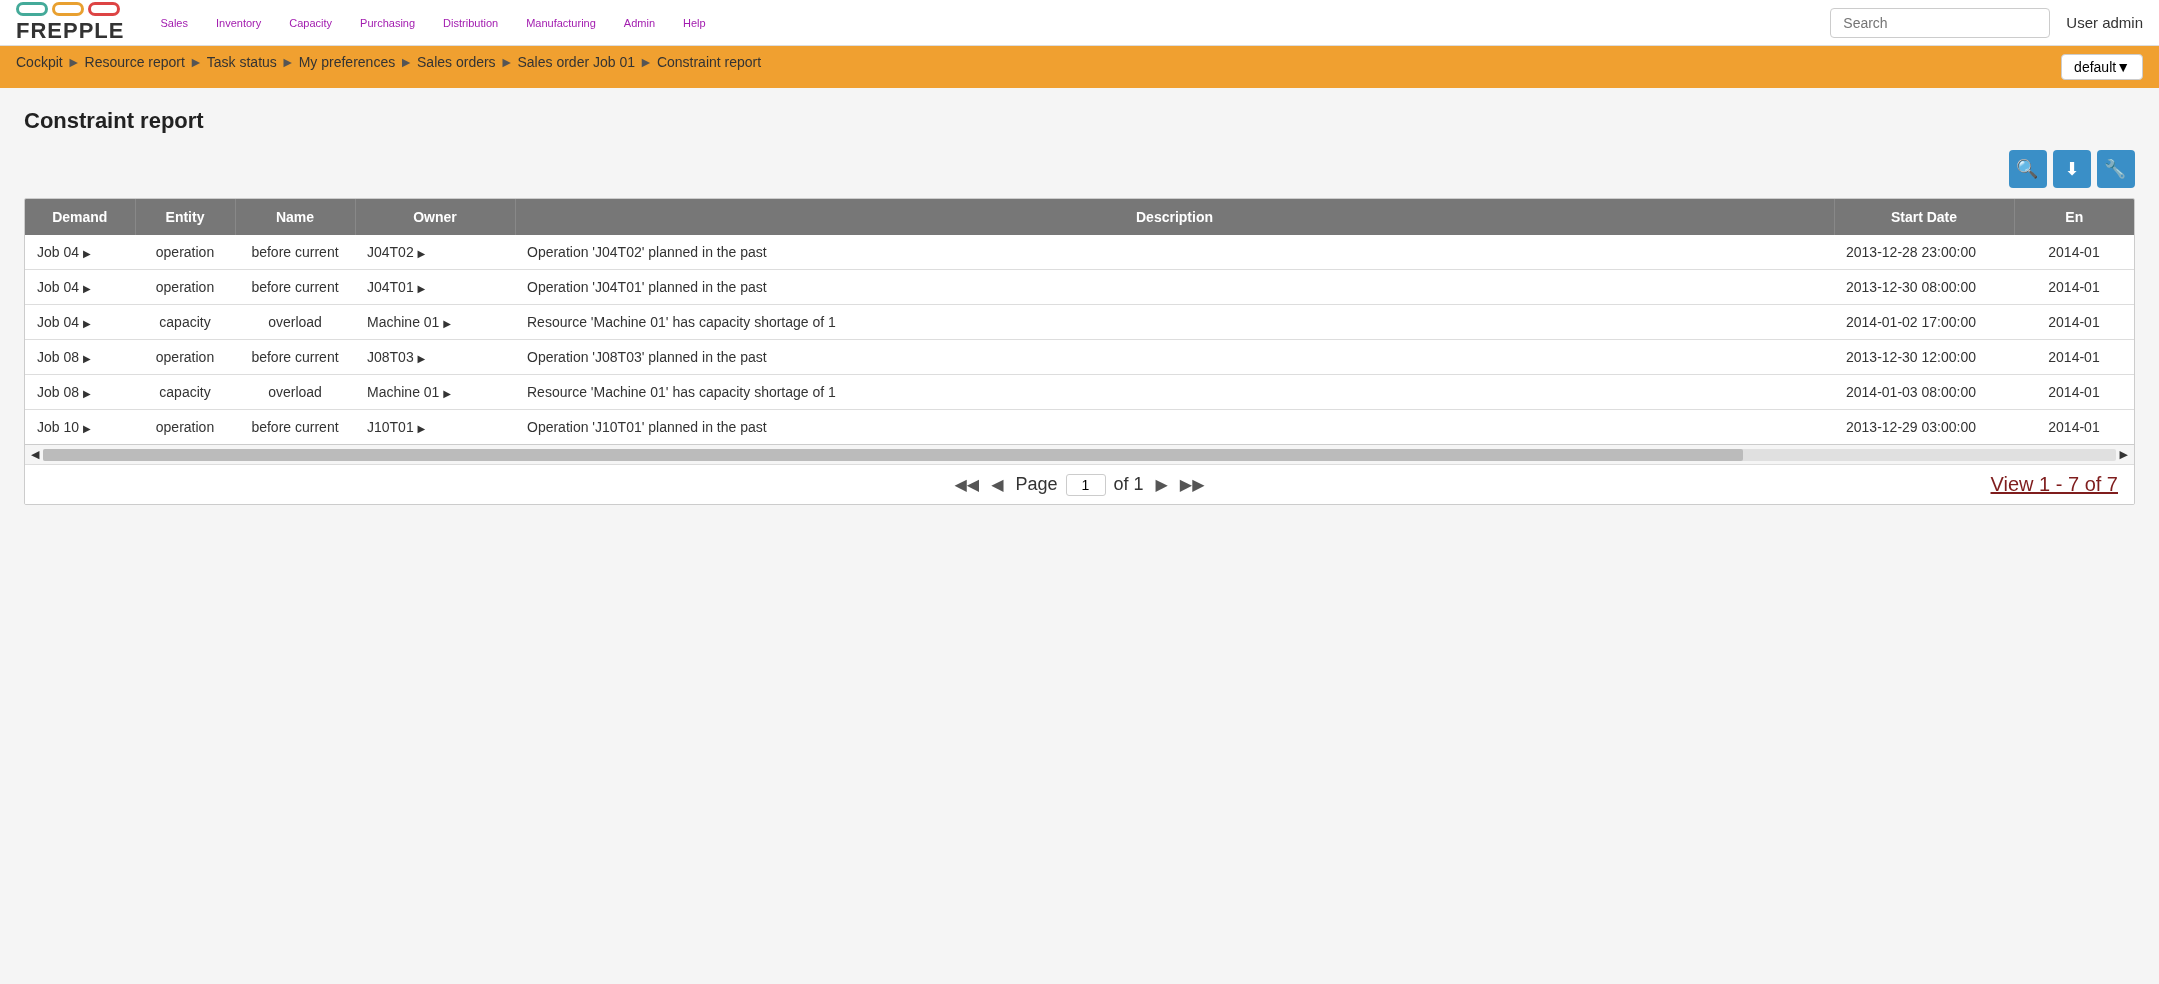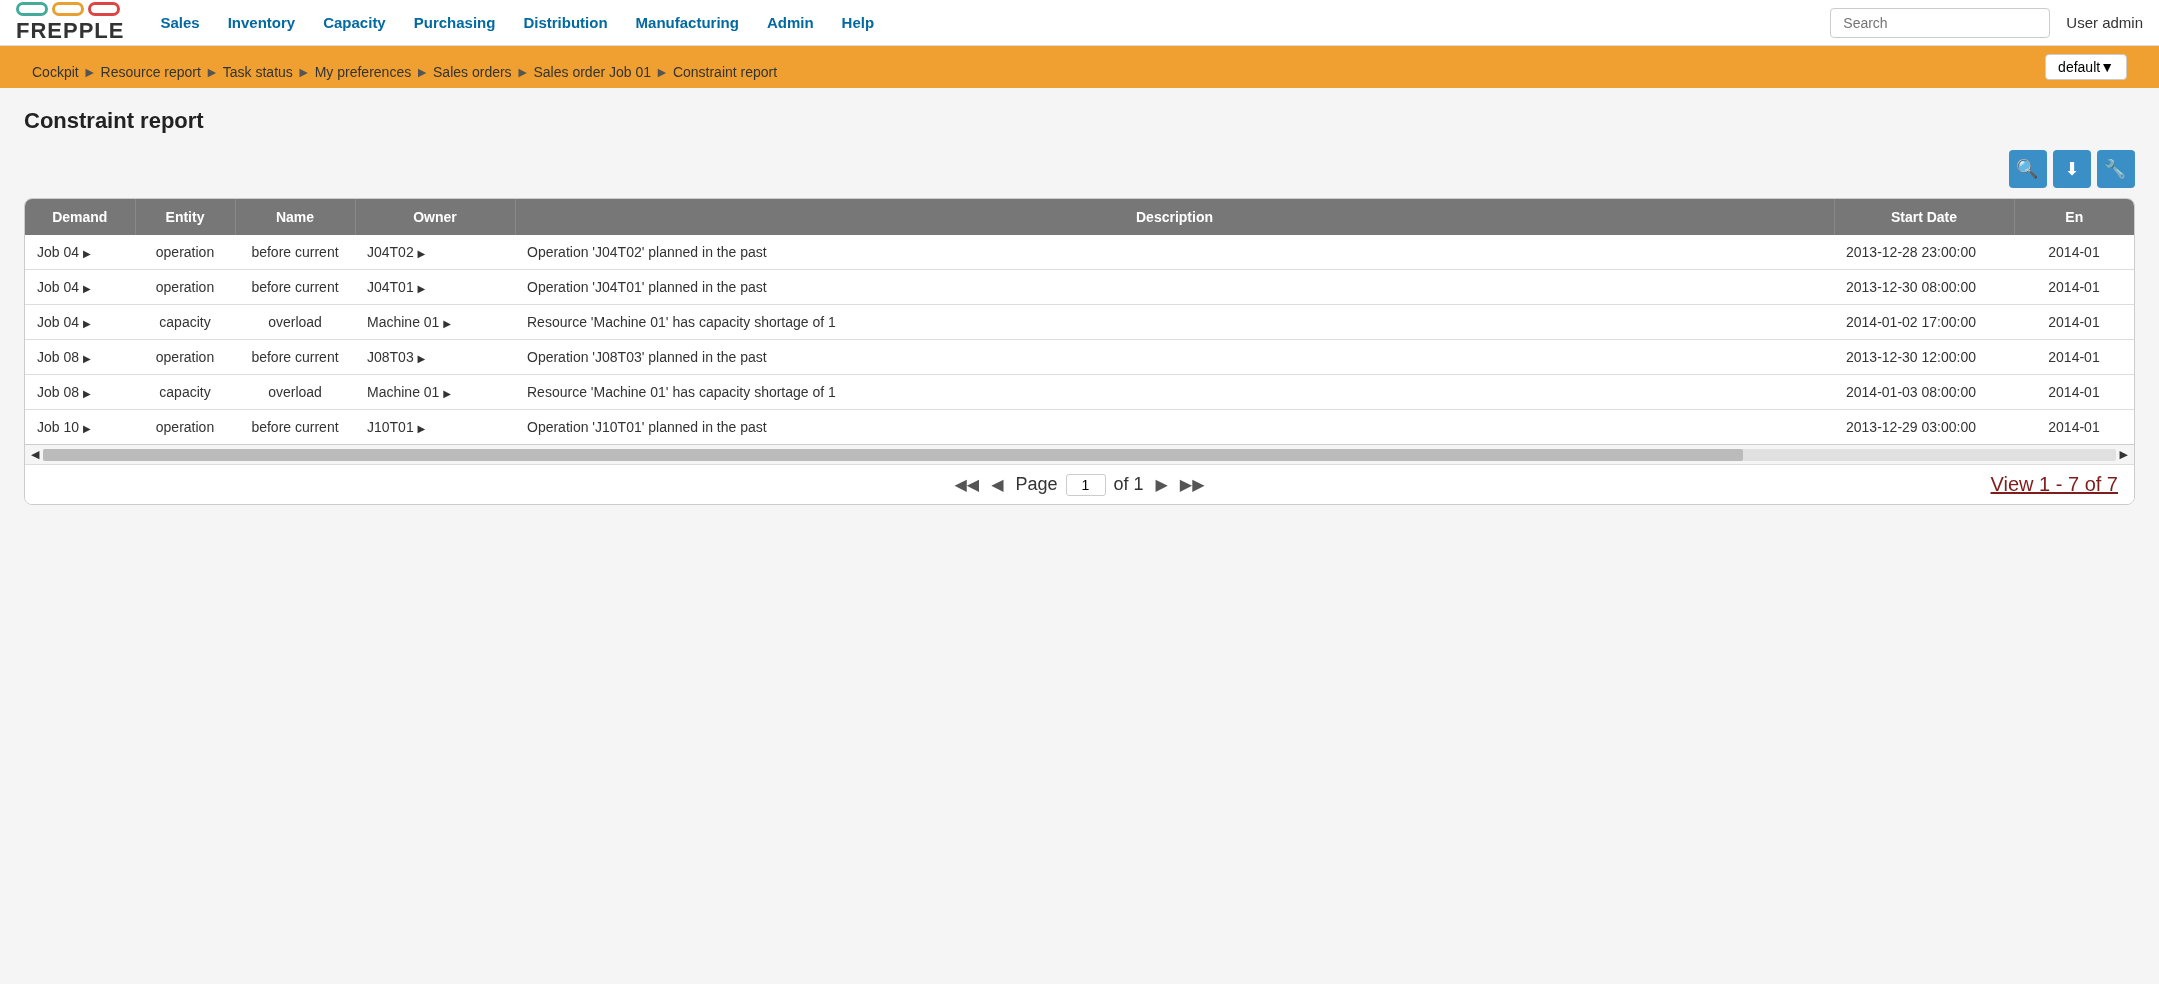--- a/index.html
+++ b/index.html
@@ -41,48 +41,47 @@
       letter-spacing: 1px;
     }
     .nav-links {
       display: flex;
       align-items: center;
       gap: 4px;
       flex: 1;
     }
     .nav-link {
       padding: 8px 12px;
-      color: #0369a1;
+      color: #a21caf;
       text-decoration: none;
-      font-size: 15px;
+      font-size: 11px;
       cursor: pointer;
       white-space: nowrap;
-      font-weight: bold;
     }
     .search-box {
       border: 1px solid #ccc;
       border-radius: 4px;
       padding: 6px 12px;
       font-size: 14px;
       width: 220px;
       margin: 0 16px;
     }
     .user-admin {
       font-size: 15px;
       color: #333;
       cursor: pointer;
       white-space: nowrap;
     }
 
     
     .breadcrumb-bar {
       background: #f0a030;
-      padding: 8px 32px;
-      display: flex;
-      align-items: flex-end;
+      padding: 8px 16px;
+      display: flex;
+      align-items: flex-start;
       justify-content: space-between;
     }
     .breadcrumb {
       display: flex;
       align-items: center;
       gap: 4px;
       font-size: 14px;
       color: #333;
     }
     .breadcrumb-item {
@@ -137,21 +136,21 @@
       justify-content: center;
       font-size: 18px;
       color: #fff;
       background: #3a8fc7;
     }
 
     
     .table-wrapper {
       background: #fff;
       border: 1px solid #ccc;
-      border-radius: 8px;
+      border-radius: 2px;
       overflow: hidden;
     }
     .data-table {
       width: 100%;
       border-collapse: collapse;
       table-layout: fixed;
     }
     .data-table th {
       background: #777;
       color: #fff;

